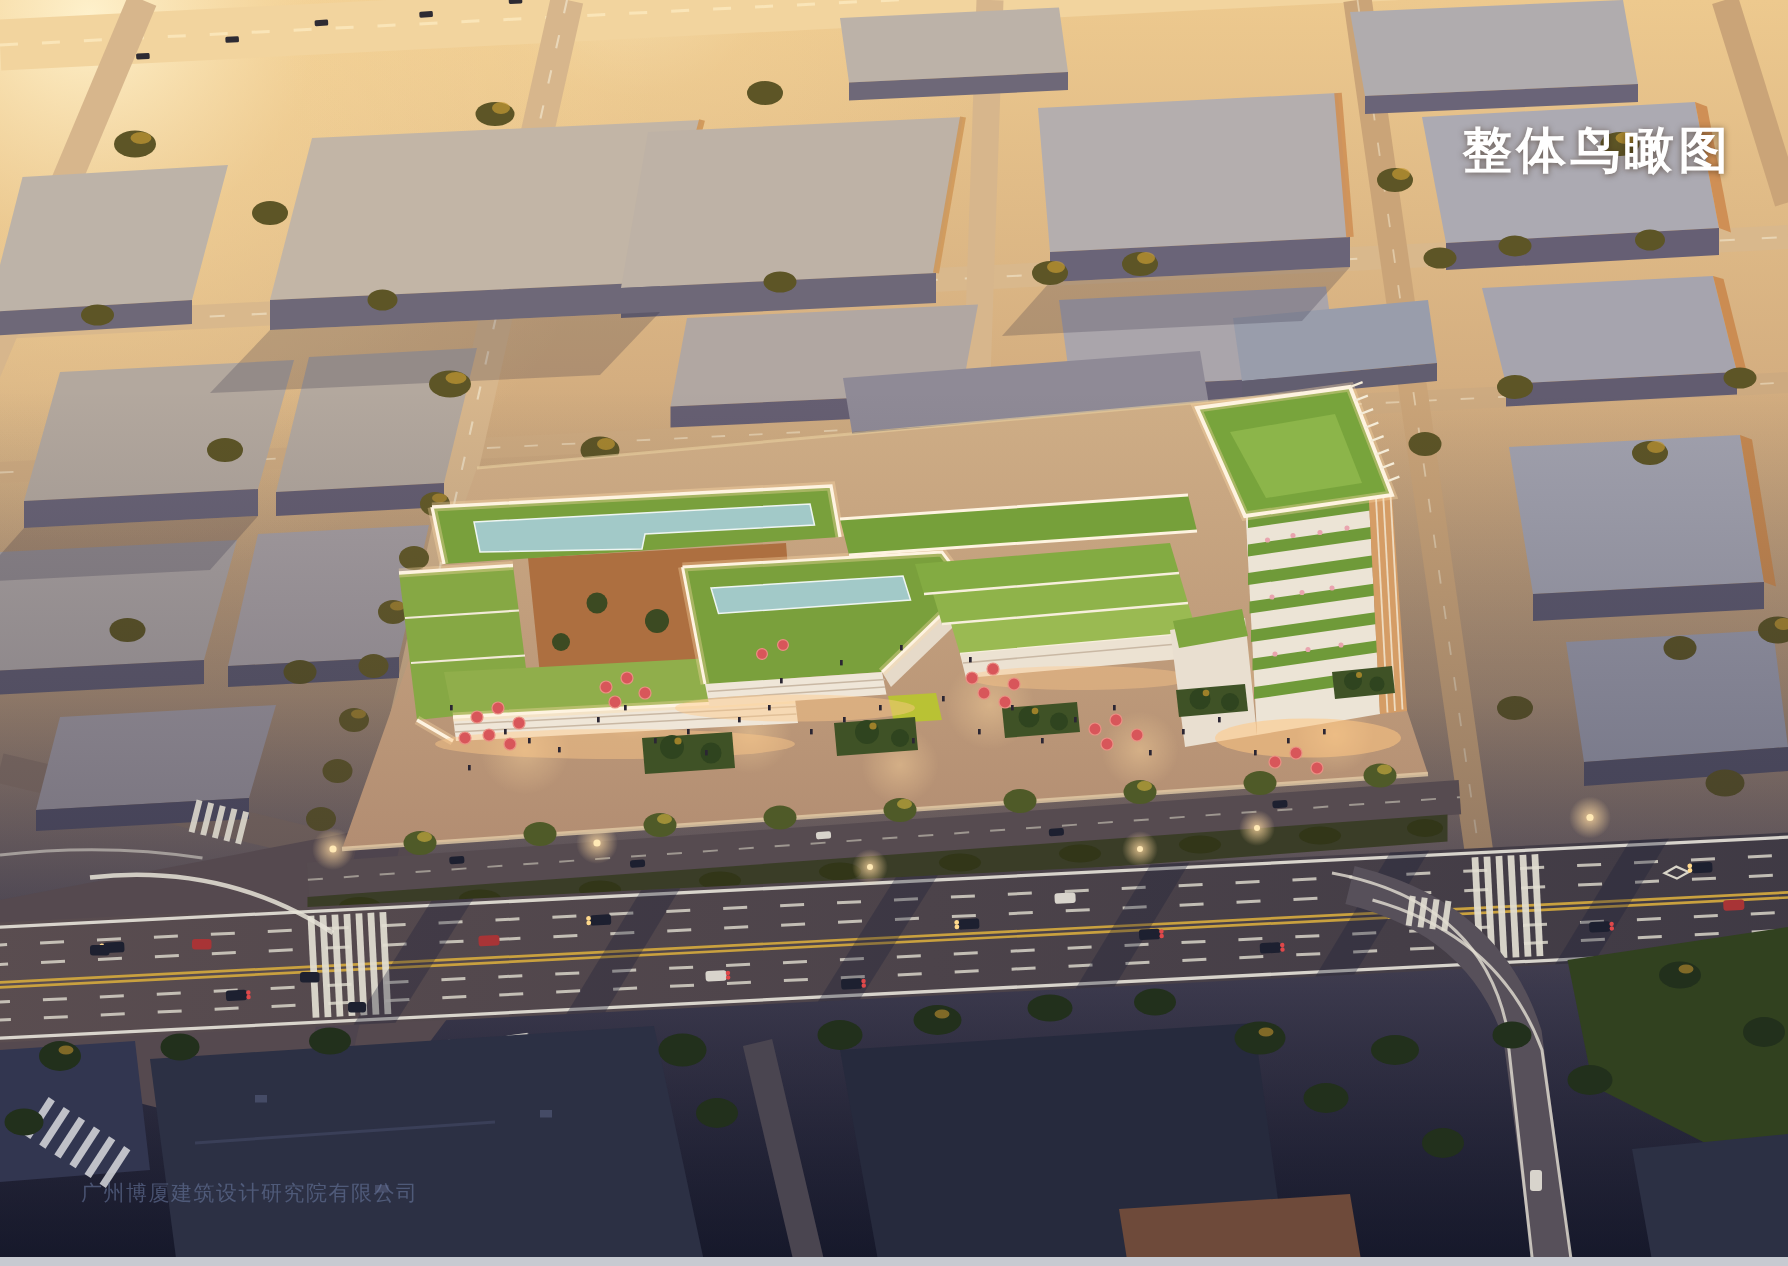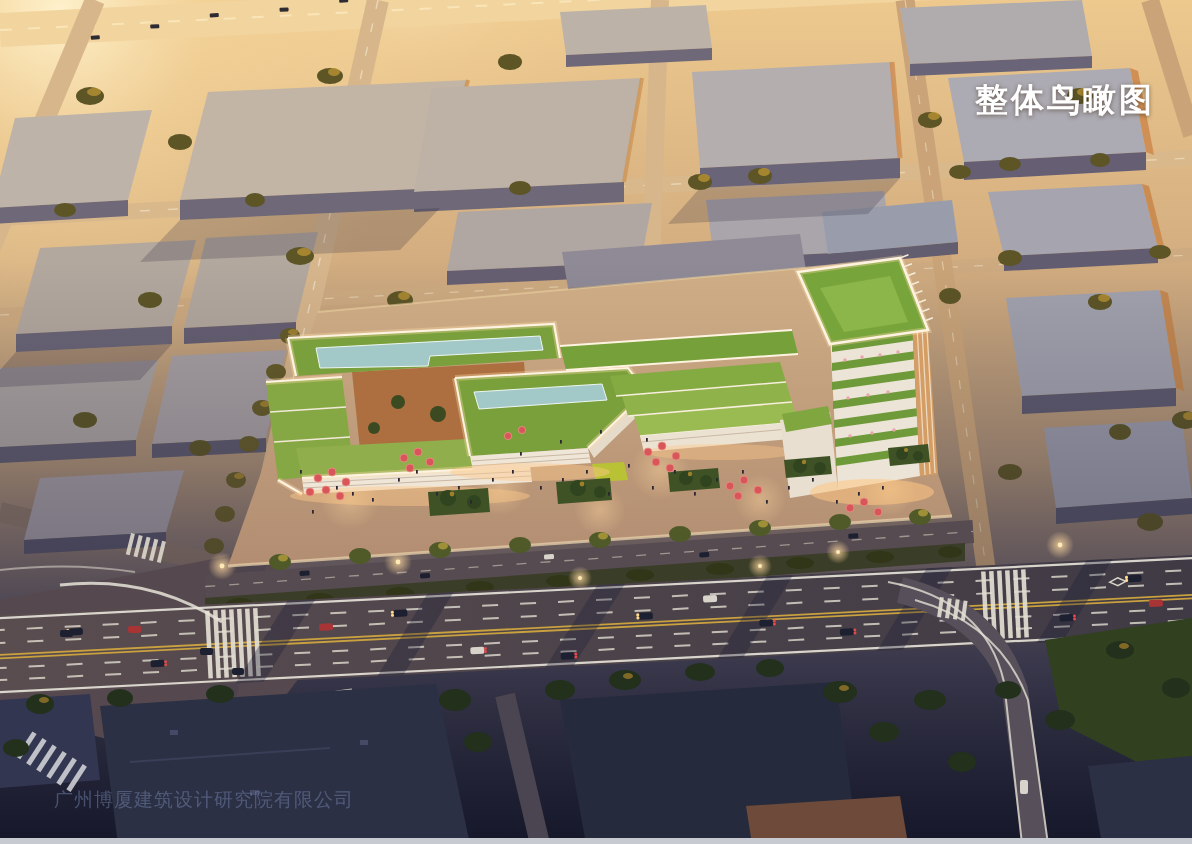--- a/index.html
+++ b/index.html
@@ -2,21 +2,21 @@
 <html><head>
 <meta charset="utf-8">
 <style>
   html,body{margin:0;padding:0;background:#0d0f1c;}
   #stage{position:relative;width:1192px;height:844px;overflow:hidden;
          font-family:"Liberation Sans","DejaVu Sans",sans-serif;}
   #scene{position:absolute;left:0;top:0;}
   .overlay{position:absolute;white-space:nowrap;}
   #slide-title{right:37px;top:46px;font-size:33px;font-weight:bold;color:#ffffff;
                letter-spacing:3px;text-shadow:0 1px 4px rgba(60,40,20,.6);margin-top:32px;}
-  #footer-left{left:54px;top:787px;font-size:19px;color:rgba(110,125,165,.55);
+  #footer-left{left:54px;top:787px;font-size:14px;color:rgba(110,125,165,.55);
                letter-spacing:1px;}
   #footer-right{right:36px;top:787px;font-size:15px;color:rgba(160,140,112,.60);
                letter-spacing:1px;}
   #footer-right .page-num{margin-left:16px;font-weight:bold;color:rgba(220,225,238,.88);}
 </style>
 </head>
 <body>
 
 <div id="stage">
 

